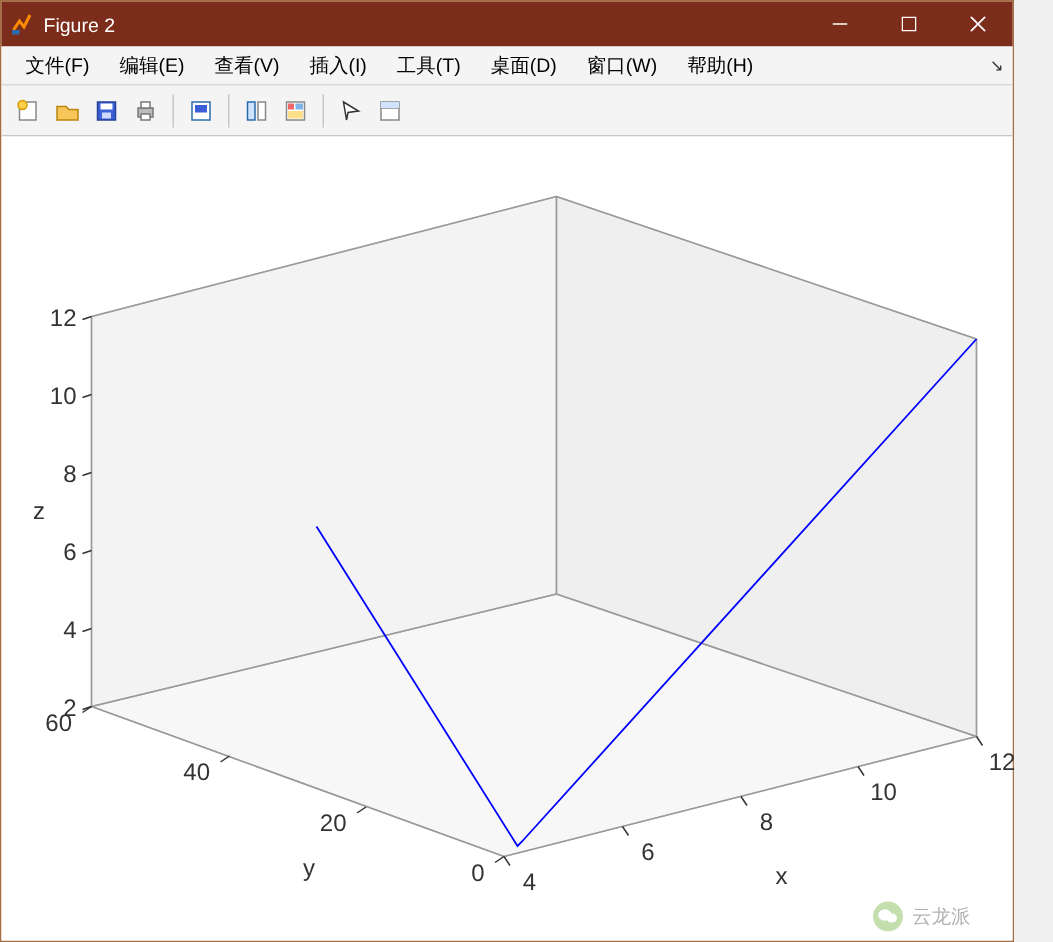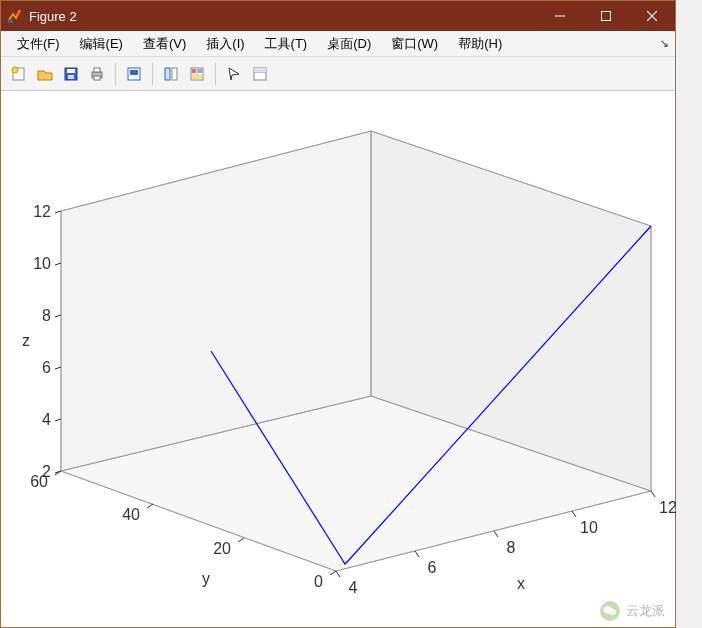--- a/index.html
+++ b/index.html
@@ -76,21 +76,21 @@
     width: 1px; height: 22px; background: #c8c8c8;
     margin: 0 4px;
   }
   .plot-area {
     flex: 1;
     background: #fff;
     position: relative;
   }
   .watermark {
     position: absolute;
-    right: 10px;
+    right: 28px;
     bottom: 6px;
     display: flex;
     align-items: center;
     gap: 6px;
     opacity: 0.45;
     font-size: 13px;
     color: #555;
   }
   .watermark .wm-icon {
     width: 20px; height: 20px;

